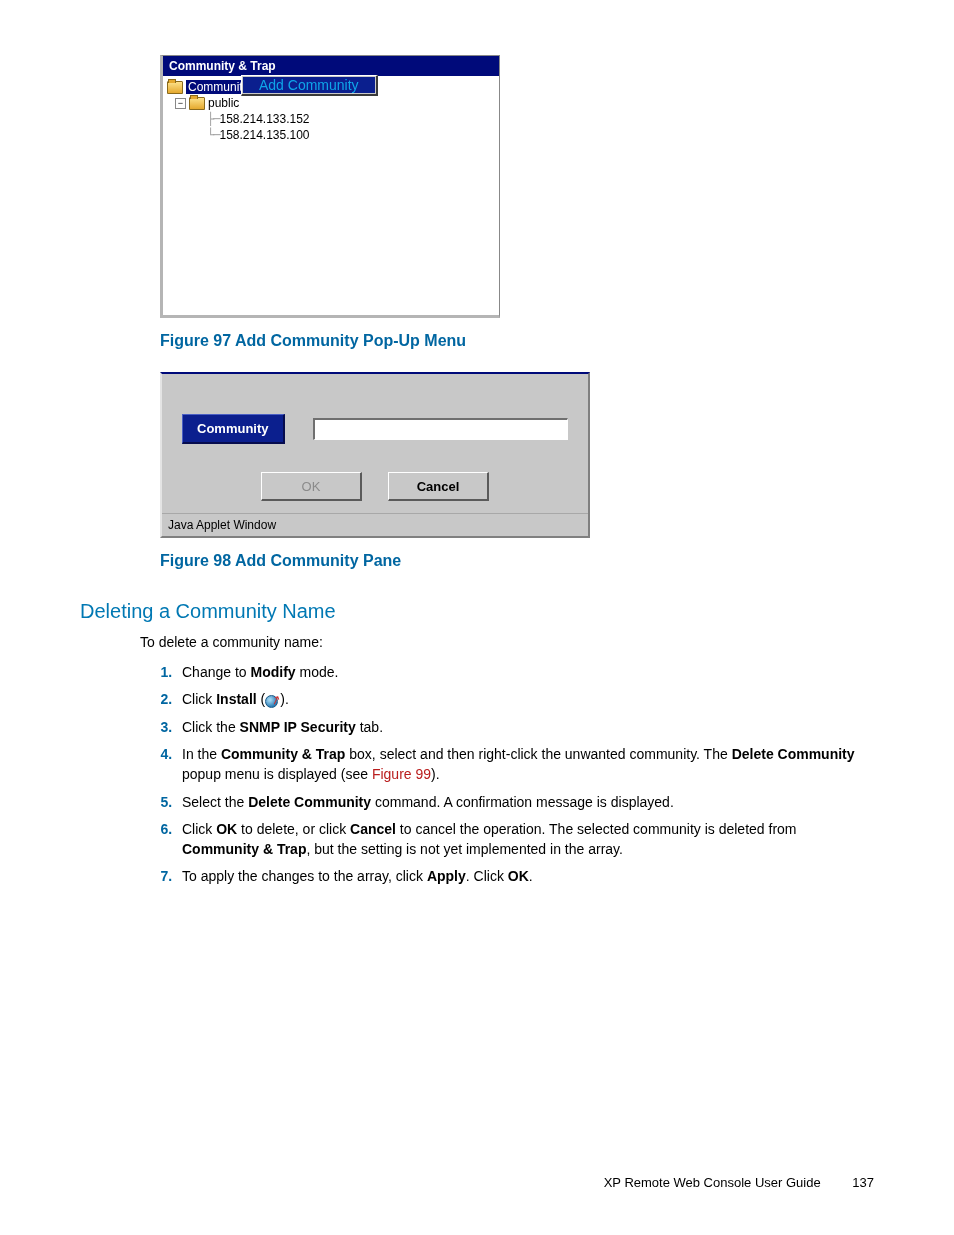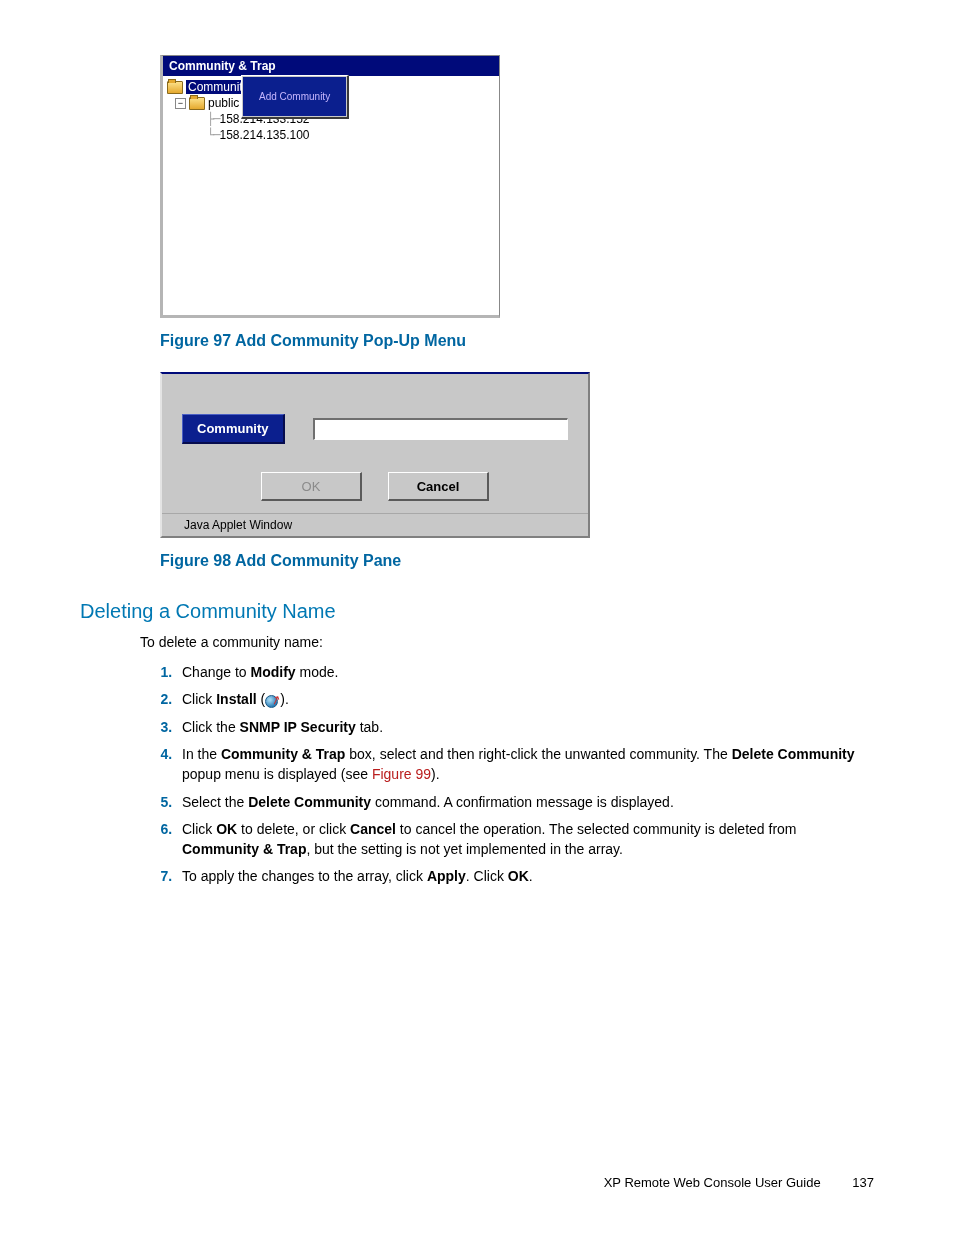--- a/index.html
+++ b/index.html
@@ -81,23 +81,23 @@
     top: 19px;
     background: #c9c9c9;
     border-top: 1px solid #fff;
     border-left: 1px solid #fff;
     border-right: 2px solid #3a3a3a;
     border-bottom: 2px solid #3a3a3a;
     padding: 1px;
   }
   .popup-item {
     background: #0b1f8e;
-    color: #c4b5fd;
-    font-size: 10px;
-    padding: 14px 16px;
+    color: #0ea5e9;
+    font-size: 14px;
+    padding: 0 16px;
   }
   .tree-line{
     color:#a0a0a0;
     font-family: monospace;
     letter-spacing:-1px;
   }
   .caption {
     color: #0066a1;
     font-weight: bold;
     font-size: 16px;
@@ -160,21 +160,21 @@
     font-size:13px;
     font-weight:bold;
     display:flex;
     align-items:center;
     justify-content:center;
   }
   .btn-disabled{ color:#8b8b8b; font-weight:normal;}
   .fig98-status{
     font-size:12px;
     color:#000;
-    padding: 4px 22px;
+    padding: 4px 6px;
     border-top: 1px solid #a8a8a8;
     background:#c8c8c8;
   }
   
   h2.section{
     font-weight: normal;
     color:#0078b3;
     font-size: 20px;
     margin: 30px 0 10px 0;
   }

